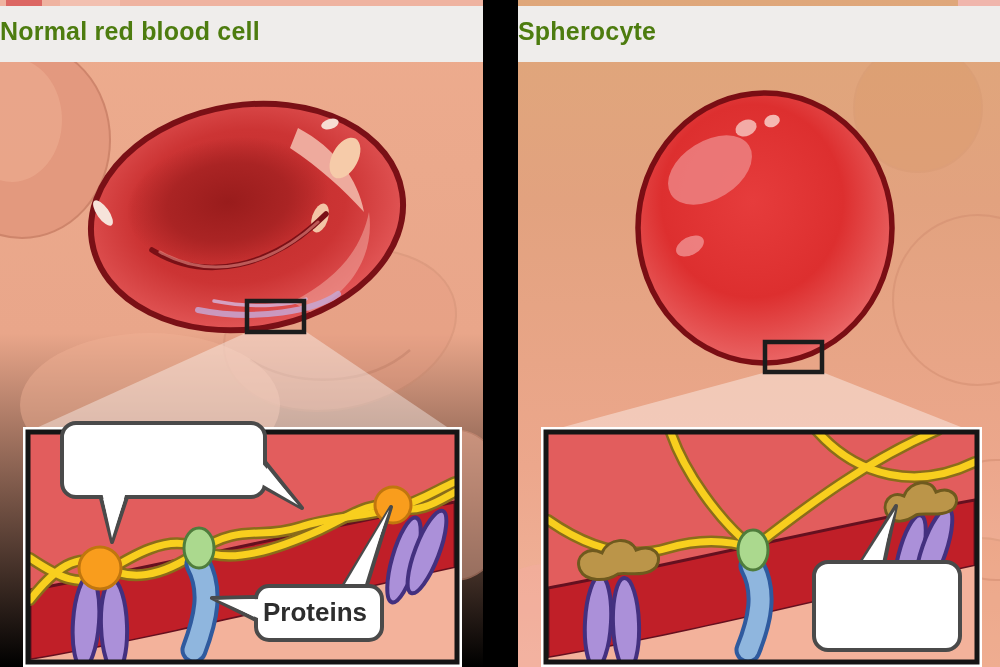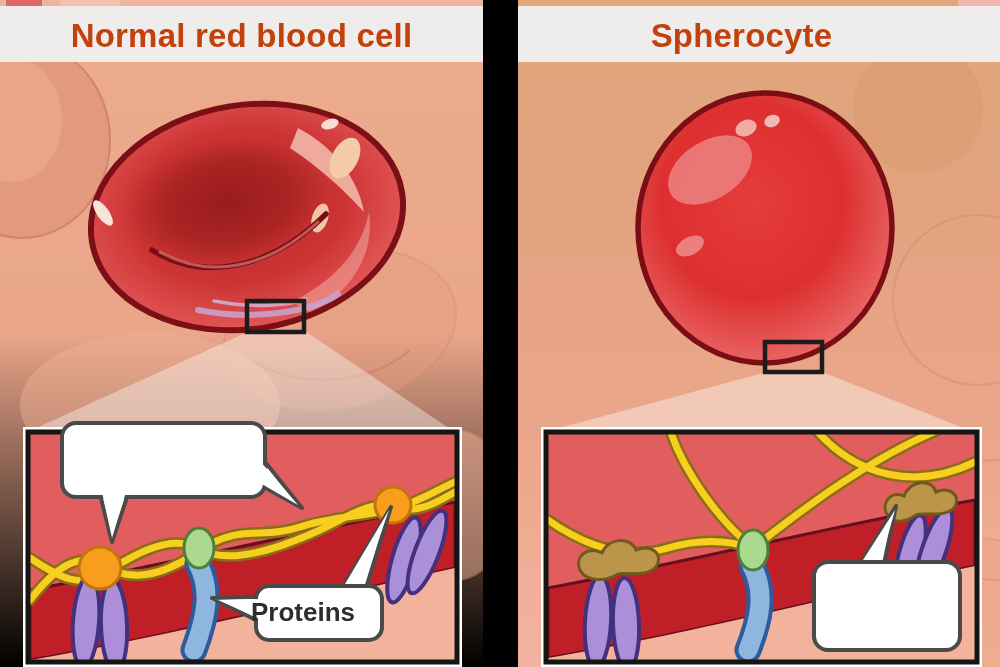--- a/index.html
+++ b/index.html
@@ -3,26 +3,26 @@
 <meta charset="utf-8">
 <style>
   html,body{margin:0;padding:0;background:#fff;}
   #stage{position:relative;width:1000px;height:667px;overflow:hidden;
          font-family:"Liberation Sans",sans-serif;}
   .panel{position:absolute;top:0;height:667px;}
   #panel-left{left:0;width:483px;}
   #panel-right{left:518px;width:447px;}
   #divider{position:absolute;left:483px;top:0;width:35px;height:667px;background:#000;}
   .panel svg{position:absolute;left:0;top:0;}
-  .hdr{position:absolute;left:0;right:0;top:17px;text-align:center;
-       font-size:33px;font-weight:bold;color:#c2410c;letter-spacing:.2px;}
+  .hdr{position:absolute;left:0;right:0;top:17px;
+       font-size:25px;font-weight:bold;color:#4d7c0f;letter-spacing:.2px;}
   .bubble-text{position:absolute;font-weight:bold;color:#2d2d2d;
        font-size:26px;line-height:31px;}
   #bt-cyto{left:79px;top:432px;width:196px;}
-  #bt-prot{left:244px;top:597px;width:118px;text-align:center;}
+  #bt-prot{left:256px;top:597px;width:118px;text-align:center;}
   #bt-def{left:311px;top:573px;width:126px;}
 </style>
 </head>
 <body>
 
 <div id="stage">
 
   <div class="panel" id="panel-left">
     <svg width="483" height="667" viewBox="0 0 483 667">
       <defs>

